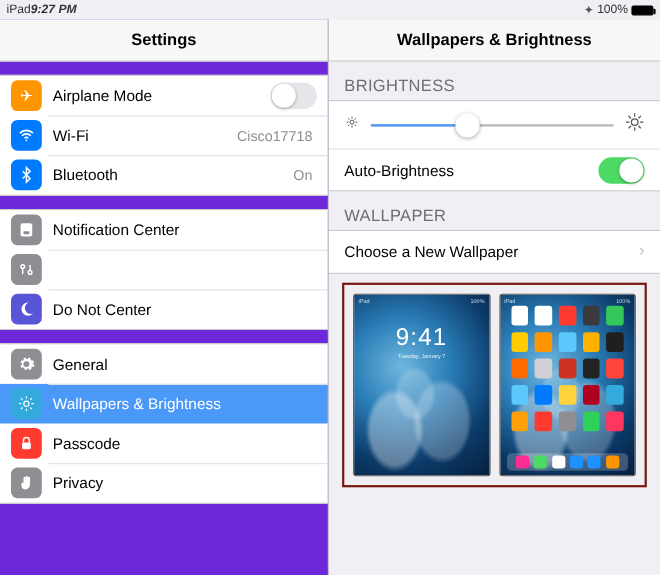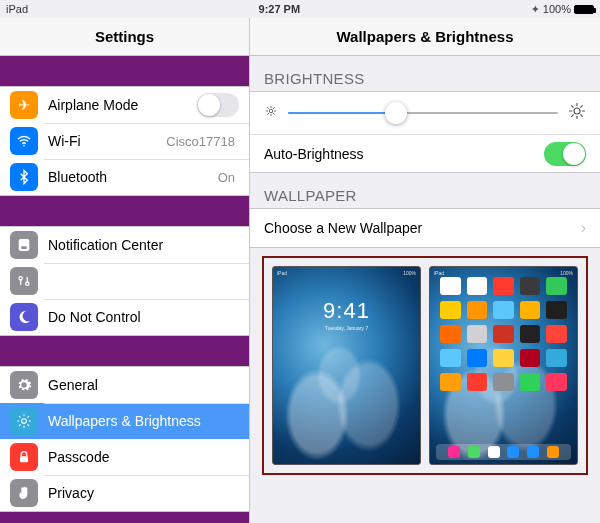--- a/index.html
+++ b/index.html
@@ -1,26 +1,26 @@
 <!DOCTYPE html>
 <html><head>
 <meta charset="utf-8">
 <style>
 * { box-sizing: border-box; margin: 0; padding: 0; font-family: -apple-system, "Helvetica Neue", Helvetica, Arial, sans-serif; }
 body { width: 600px; height: 523px; background: #efeff4; overflow: hidden; position: relative; }
 
 .statusbar { position: absolute; top: 0; left: 0; right: 0; height: 18px; display: flex; align-items: center; font-size: 11px; color: #333; padding: 0 6px; }
 .statusbar .sb-left { flex: 0 0 auto; }
-.statusbar .sb-center { flex: 1; text-align: center; font-weight: 600; }
+.statusbar .sb-center { flex: 1; font-weight: 600; font-style: italic; }
 .statusbar .sb-right { flex: 0 0 auto; display: flex; align-items: center; gap: 3px; }
 .battery { display: inline-block; width: 20px; height: 9px; border: 1px solid #000; border-radius: 2px; position: relative; background: #000; }
 .battery::after { content: ""; position: absolute; right: -3px; top: 2px; width: 2px; height: 5px; background: #000; border-radius: 0 1px 1px 0; }
 
 .columns { position: absolute; top: 18px; left: 0; right: 0; bottom: 0; display: flex; }
-.sidebar { width: 250px; border-right: 1px solid #c8c7cc; display: flex; flex-direction: column; background: #701a75; gap: 18px; }
+.sidebar { width: 299px; border-right: 1px solid #c8c7cc; display: flex; flex-direction: column; background: #6d28d9; }
 .detail { flex: 1; display: flex; flex-direction: column; background: #efeff4; overflow: hidden; }
 
 .navbar { height: 38px; border-bottom: 1px solid #c8c7cc; display: flex; align-items: center; justify-content: center; font-weight: 700; font-size: 15px; background: #f7f7f8; }
 
 .group { margin-top: 12px; background: #fff; border-top: 1px solid #c8c7cc; border-bottom: 1px solid #c8c7cc; }
 .row { display: flex; align-items: center; height: 36px; padding: 0 10px 0 10px; position: relative; cursor: default; }
 .row + .row::before { content: ""; position: absolute; left: 44px; right: 0; top: 0; height: 1px; background: #e0e0e3; }
 .row.selected { background: #4a98f7; color: #fff; }
 .row.selected + .row::before { display:none; }
 .row .icon-slot { width: 28px; height: 28px; border-radius: 6px; display: flex; align-items: center; justify-content: center; margin-right: 10px; flex: 0 0 auto; }
@@ -141,21 +141,21 @@
               <path d="M17 6v7.5"></path>
             </svg>
         </div>
       </div>
       <div class="row">
         <div class="icon-slot icon-purple">
           <svg class="icon-svg" viewBox="0 0 24 24" fill="#fff">
               <path d="M15 3a9 9 0 1 0 6 15 7 7 0 0 1-6-15z"></path>
             </svg>
         </div>
-        <div class="label">Do Not Control</div>
+        <div class="label">Do Not Center</div>
       </div>
     </div>
 
     <div class="group">
       <div class="row">
         <div class="icon-slot icon-gray">
           <svg class="icon-svg" viewBox="0 0 24 24" fill="#fff">
               <path d="M12 8a4 4 0 1 0 0 8 4 4 0 0 0 0-8zm9 4l2 1-1 3-2-.5-1.5 1.5.5 2-3 1-1-2h-2l-1 2-3-1 .5-2L7 16.5 5 17l-1-3 2-1v-2l-2-1 1-3 2 .5L8.5 6 8 4l3-1 1 2h2l1-2 3 1-.5 2L19.5 7.5 21.5 7l1 3-2 1v2z"></path>
             </svg>
         </div>

